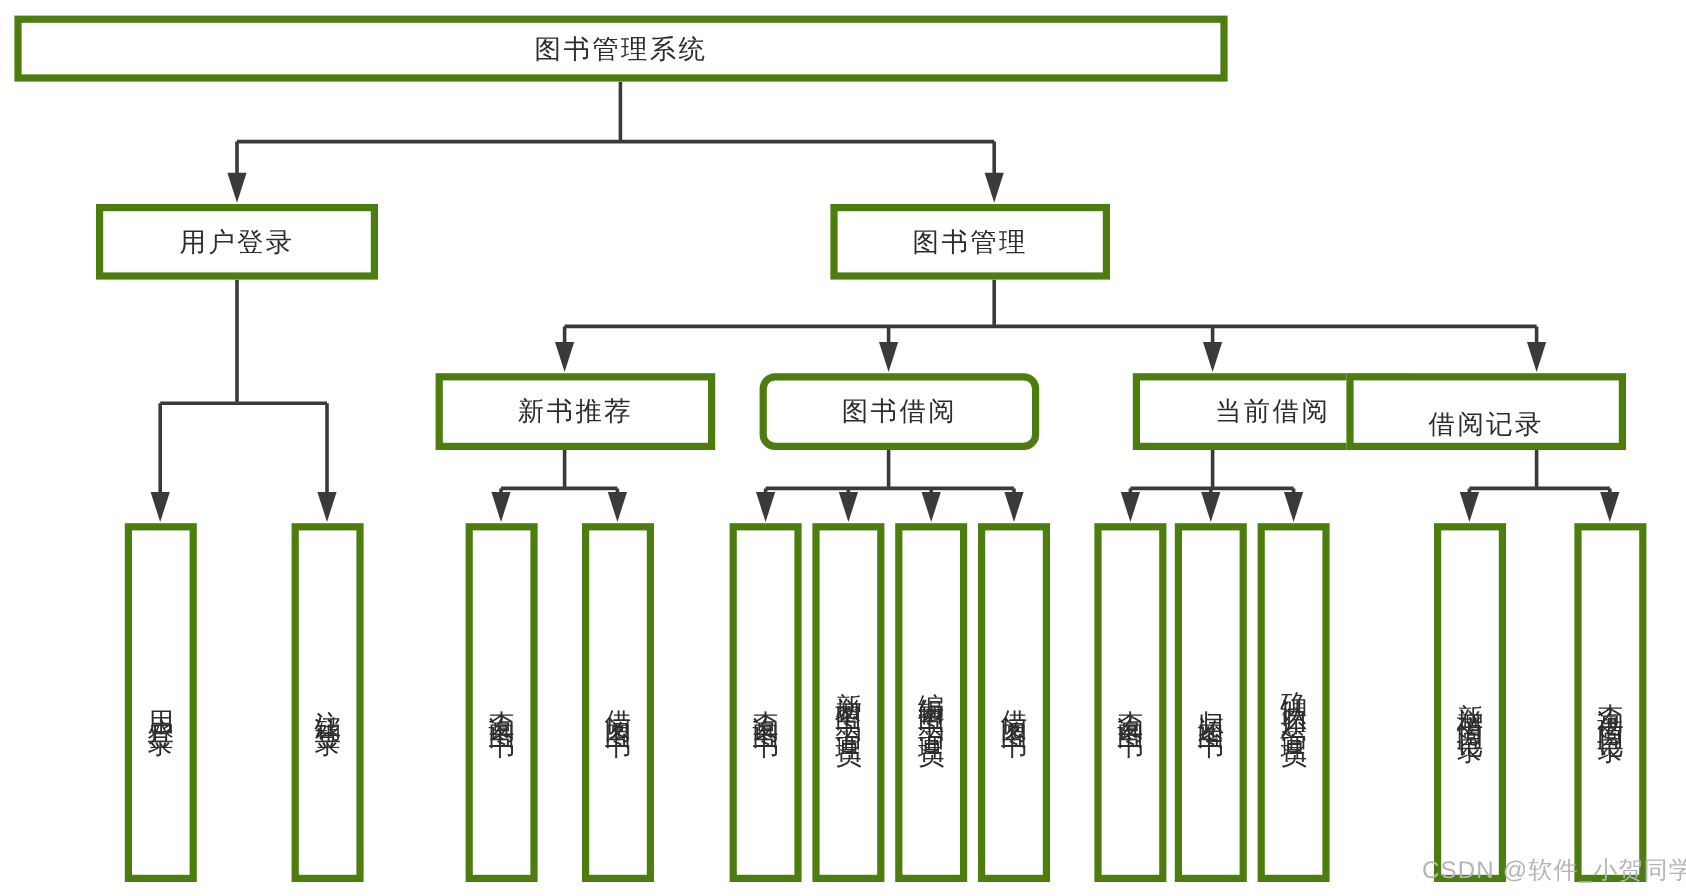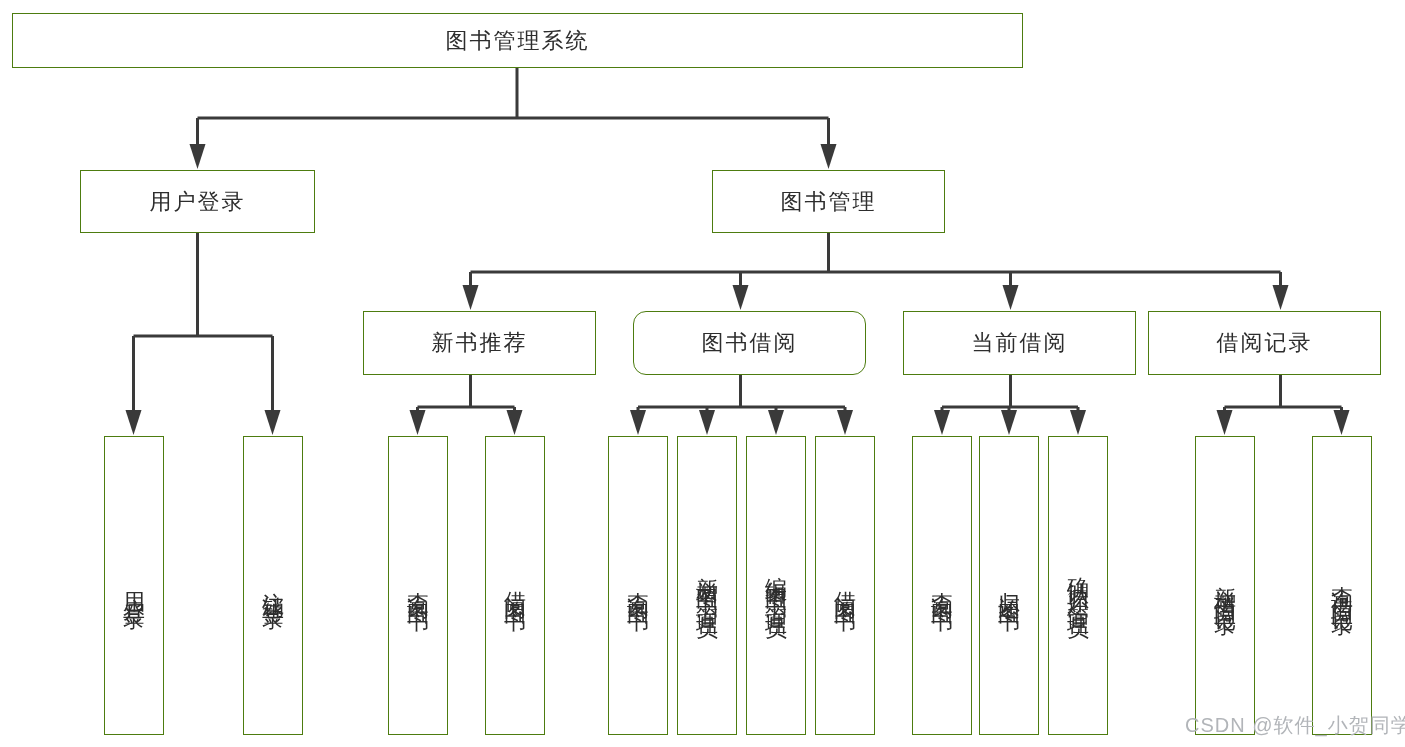--- a/index.html
+++ b/index.html
@@ -14,47 +14,47 @@
     overflow: hidden;
   }
   .connectors {
     position: absolute; left: 0; top: 0;
     width: 1405px; height: 747px;
     pointer-events: none;
   }
   .box {
     position: absolute;
     box-sizing: border-box;
-    border: 1px solid #4d7c0f;
+    border: 6px solid #4d7c0f;
     background: #ffffff;
     display: flex;
     align-items: center;
     justify-content: center;
     color: #2d2d2d;
   }
   .hbox span {
     font-size: 22px;
     letter-spacing: 2px;
     white-space: nowrap;
   }
   .vbox span {
     writing-mode: vertical-rl;
     text-orientation: mixed;
     font-size: 22px;
     letter-spacing: 6px;
     line-height: 1;
   }
   .root-box   { left: 12px;  top: 13px;  width: 1011px; height: 55px; }
   .l2-a { left: 80px;  top: 170px; width: 235px; height: 63px; }
-  .l2-b { left: 712px; top: 170px; width: 233px; height: 63px; }
+  .l2-b { left: 692px; top: 170px; width: 233px; height: 63px; }
   .l3   { top: 311px; height: 64px; width: 233px; }
   .l3-a { left: 363px; }
   .l3-b { left: 633px; border-radius: 13px; }
-  .l3-c { left: 903px; }
-  .l3-d { left: 1148px; }
+  .l3-c { left: 944px; }
+  .l3-d { left: 1122px; align-items: flex-end; }
   .leaf { top: 436px; height: 299px; width: 60px; }
   .leaf-a1 { left: 104px;  }
   .leaf-a2 { left: 243px;  }
   .leaf-b1 { left: 388px;  }
   .leaf-b2 { left: 485px;  }
   .leaf-c1 { left: 608px;  }
   .leaf-c2 { left: 677px;  }
   .leaf-c3 { left: 746px;  }
   .leaf-c4 { left: 815px;  }
   .leaf-d1 { left: 912px;  }

